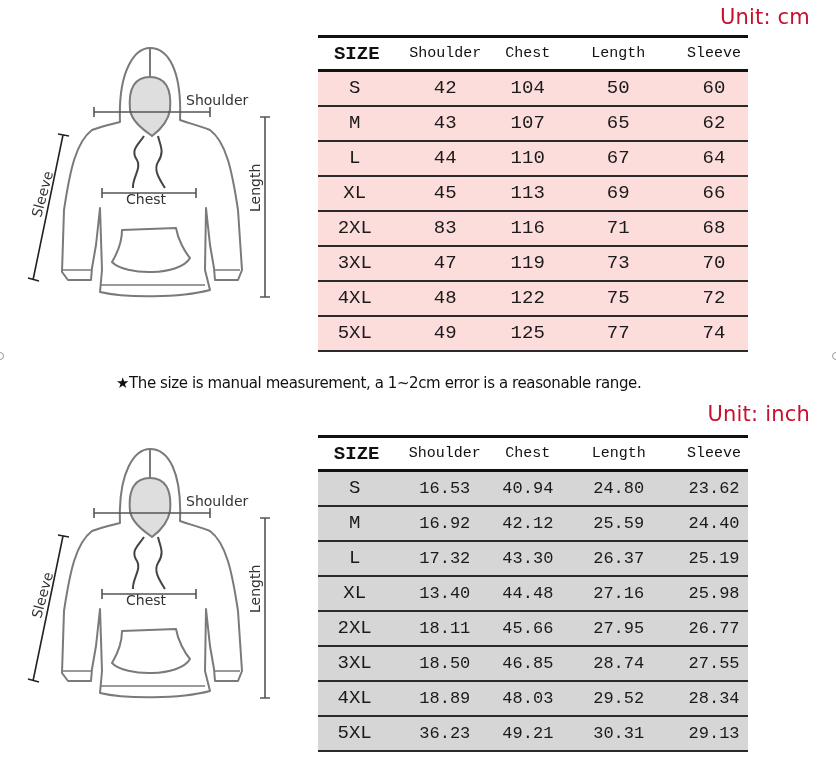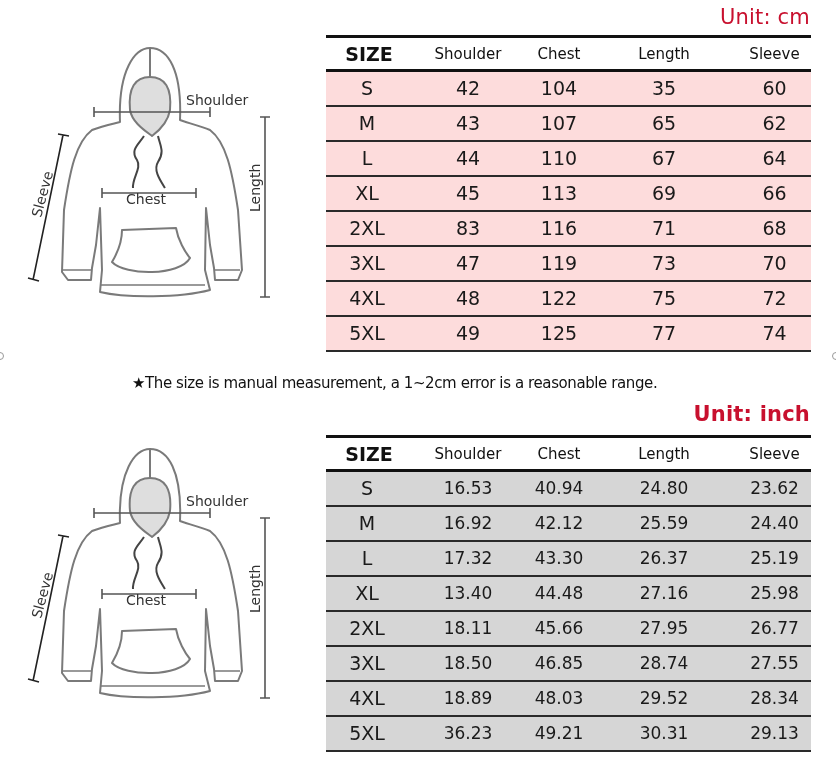--- a/index.html
+++ b/index.html
@@ -1,31 +1,31 @@
 <!DOCTYPE html>
 <html><head>
 <meta charset="utf-8">
 <style>
   html, body { margin: 0; padding: 0; background: #ffffff; }
   body { width: 836px; height: 766px; position: relative; overflow: hidden;
          font-family: "DejaVu Sans", "Liberation Sans", sans-serif; color: #1a1a1a; }
   .unit { position: absolute; right: 26px; font-size: 21px; color: #c8102e; letter-spacing: 0.2px; }
-  .tbl { position: absolute; left: 326px; width: 485px; border-collapse: collapse; }
+  .tbl { position: absolute; left: 318px; width: 430px; border-collapse: collapse; font-family: Liberation Mono, monospace; }
   .tbl th, .tbl td { text-align: center; padding: 0; }
   .tbl thead tr { height: 34px; }
   .tbl thead { border-top: 3px solid #111; border-bottom: 3px solid #111; }
   .tbl th { font-weight: normal; font-size: 15px; color: #111; background: #ffffff; }
   .tbl th.size { font-weight: bold; font-size: 19px; padding-left: 4px; }
   .tbl tbody tr { height: 35px; border-bottom: 2px solid #2a2a2a; }
   .tbl td { font-size: 19px; }
   .tbl.cm tbody td { background: #fddcdc; }
   .tbl.inch tbody td { background: #d6d6d6; font-size: 17px; }
   .tbl col.c0 { width: 82px; } .tbl col.c1 { width: 120px; } .tbl col.c2 { width: 62px; }
   .tbl col.c3 { width: 148px; } .tbl col.c4 { width: 73px; }
-  .note { position: absolute; left: 132px; top: 374px; font-size: 15px; color: #111; letter-spacing: -0.4px; }
+  .note { position: absolute; left: 116px; top: 374px; font-size: 15px; color: #111; letter-spacing: -0.4px; }
   .diagram { position: absolute; left: 0; width: 300px; height: 280px; }
   .diagram .lbl { font-size: 14px; fill: #333; font-family: "DejaVu Sans", sans-serif; }
   .edge-dot { position: absolute; width: 6px; height: 6px; border: 1px solid #999; border-radius: 50%; background: #fff; }
 </style>
 </head>
 <body>
 
 <div class="unit" style="top:5px;">Unit: cm</div>
 
 <svg class="diagram" style="top:30px;" viewBox="0 0 300 280">
@@ -67,21 +67,21 @@
       <th>Chest</th>
       <th>Length</th>
       <th>Sleeve</th>
     </tr>
   </thead>
   <tbody>
     <tr>
         <td>S</td>
         <td>42</td>
         <td>104</td>
-        <td>35</td>
+        <td>50</td>
         <td>60</td>
       </tr>
     <tr>
         <td>M</td>
         <td>43</td>
         <td>107</td>
         <td>65</td>
         <td>62</td>
       </tr>
     <tr>
@@ -127,21 +127,21 @@
         <td>74</td>
       </tr>
   </tbody>
 </table>
 
 <div class="edge-dot" style="left:-4px; top:352px;"></div>
 <div class="edge-dot" style="left:832px; top:352px;"></div>
 
 <div class="note">★The size is manual measurement, a 1~2cm error is a reasonable range.</div>
 
-<div class="unit" style="top:402px;font-weight:bold;">Unit: inch</div>
+<div class="unit" style="top:402px;">Unit: inch</div>
 
 <svg class="diagram" style="top:431px;" viewBox="0 0 300 280">
   <g fill="none" stroke="#7a7a7a" stroke-width="2" stroke-linejoin="round">
     <path d="M120 92 C118 40,135 18,150 18 C168 18,182 40,180 90 C185 92,200 96,210 100 C226 112,232 140,238 180 L242 240 L238 250 L215 250 L214 238 L210 215 L206 178 L205 240 L210 260 C180 268,125 268,100 262 L102 240 L100 178 L96 215 L92 238 L91 250 L68 250 L62 242 L64 180 C70 140,76 112,92 100 C102 96,112 94,120 92 Z" fill="#ffffff"></path>
     <path d="M150 18 L150 47"></path>
     <path d="M130 80 C128 58,135 47,150 47 C165 47,172 58,170 80 C168 92,160 100,152 106 C144 100,132 92,130 80 Z" fill="#dedede"></path>
     <path d="M144 106 C138 115,130 120,137 130 C142 138,132 148,133 158" stroke="#444"></path>
     <path d="M158 106 C160 115,165 122,158 132 C153 140,160 150,165 158" stroke="#444"></path>
     <path d="M122 200 L176 198 C178 210,185 222,190 228 C180 246,125 246,112 232 C118 222,122 212,122 200 Z"></path>
     <path d="M62 240 L92 240 M214 240 L240 240 M100 255 L205 255" stroke-width="1.5"></path>

